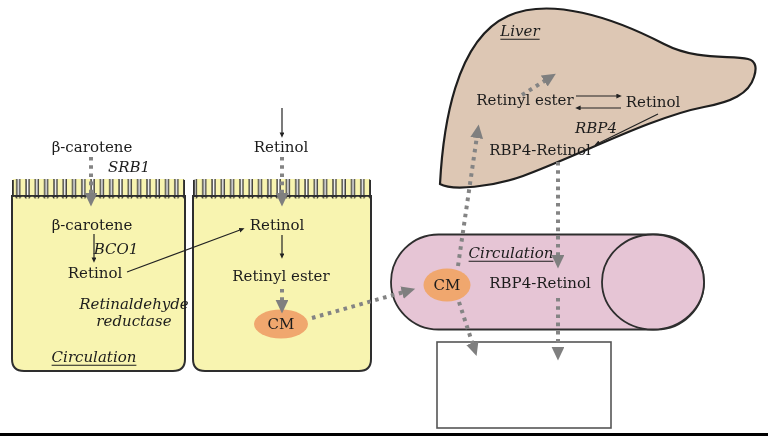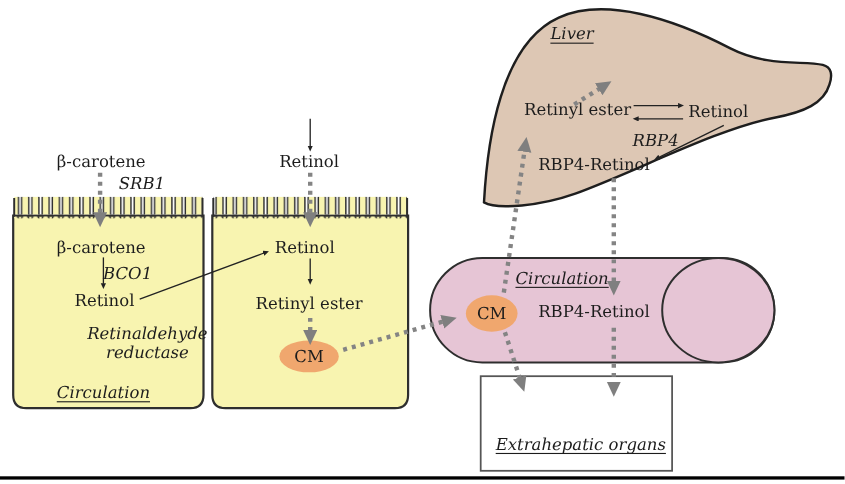--- a/index.html
+++ b/index.html
@@ -105,16 +105,15 @@
   <div class="lbl it ul" style="left:520px;top:31px">Liver</div>
   <div class="lbl" style="left:525px;top:100px">Retinyl ester</div>
   <div class="lbl" style="left:653px;top:102px">Retinol</div>
   <div class="lbl it" style="left:596px;top:128px">RBP4</div>
   <div class="lbl" style="left:540px;top:150px">RBP4-Retinol</div>
 
   <div class="lbl it ul" style="left:511px;top:253px">Circulation</div>
   <div class="lbl" style="left:447px;top:285px">CM</div>
   <div class="lbl" style="left:540px;top:283px">RBP4-Retinol</div>
 
-  <div class="lbl it ul" style="left:528px;top:404px">Extrahepatic organs</div>
 
   <div class="bottom-rule"></div>
 </div>
 
 </body></html>

